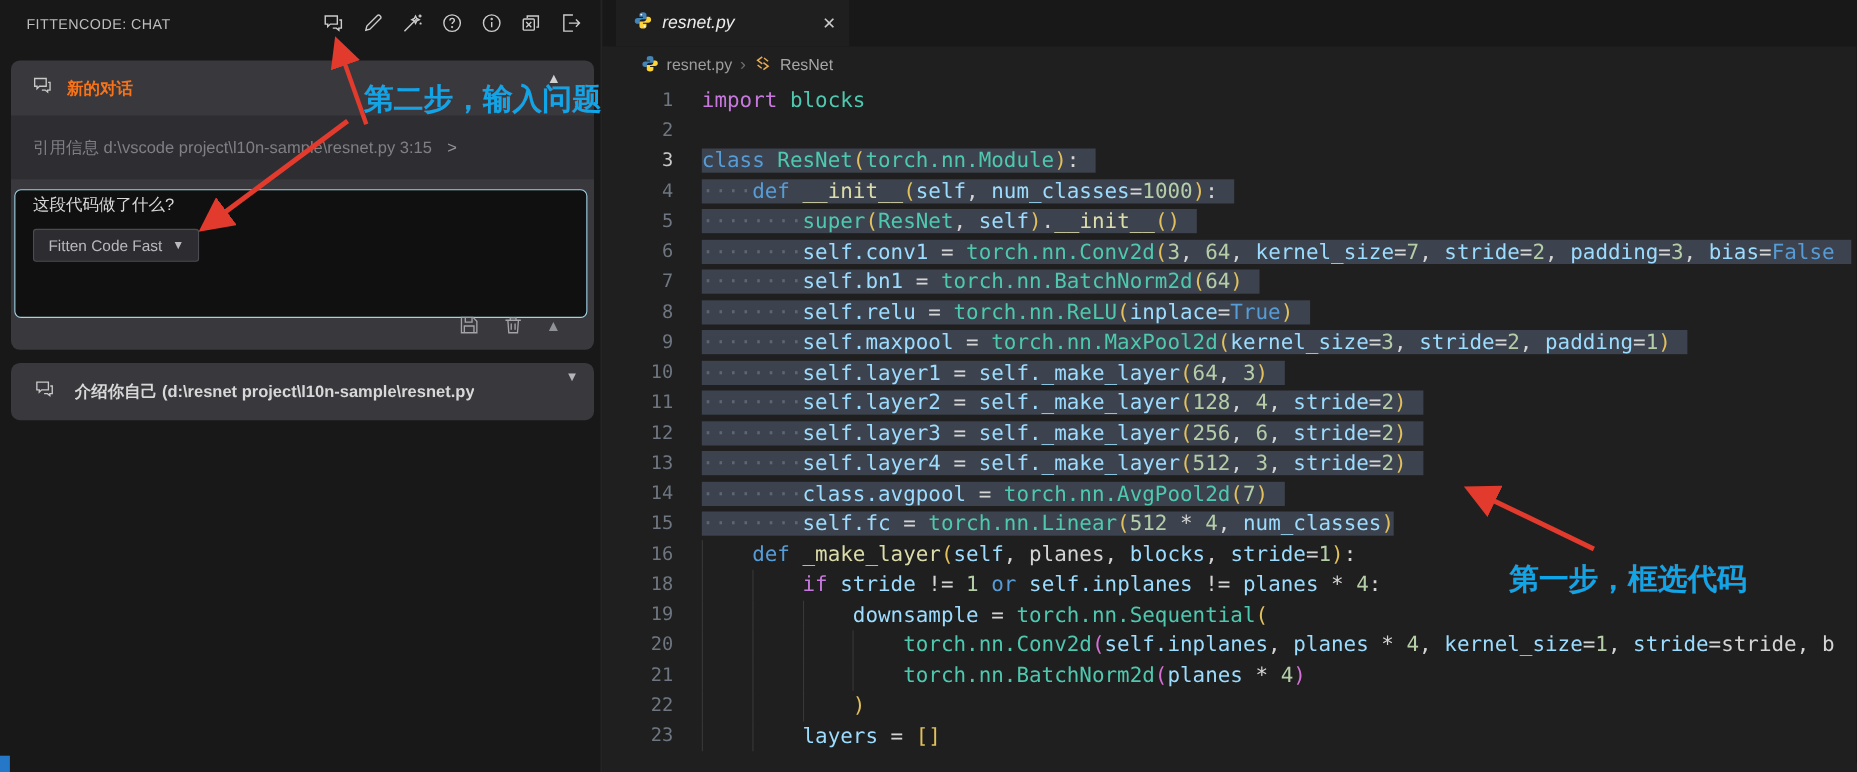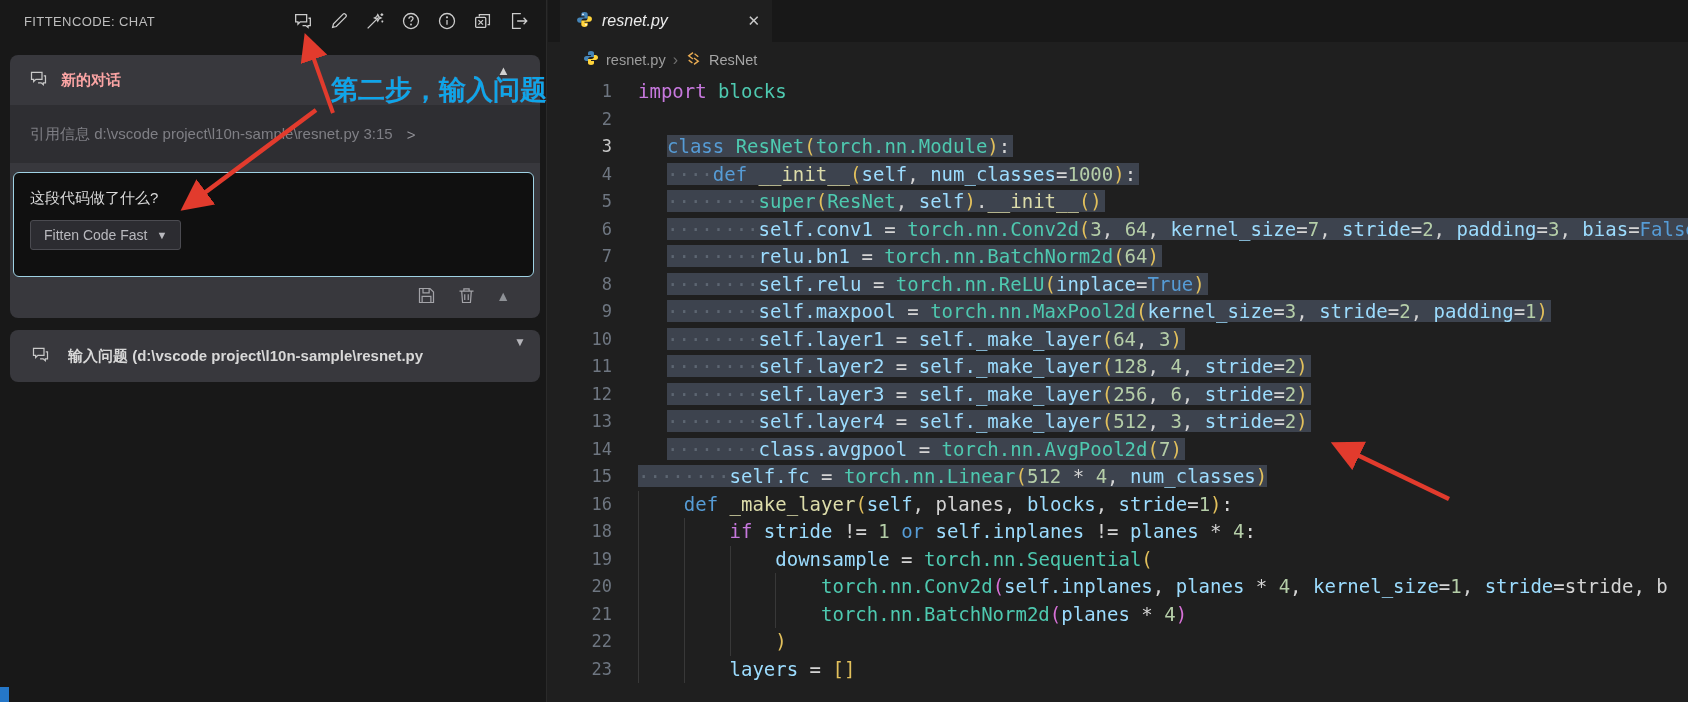--- a/index.html
+++ b/index.html
@@ -13,26 +13,26 @@
   .panel-title{color:#bdbdbd;font-size:13px;letter-spacing:.4px;margin-left:24px;flex:0 0 auto;}
   .panel-toolbar{margin-left:auto;margin-right:16px;display:flex;gap:13px;align-items:center;}
   .ticon{width:23px;height:23px;display:flex;align-items:center;justify-content:center;cursor:pointer;}
   .ticon svg{stroke:#cccccc;fill:none;stroke-width:1.4;}
 
   .card{position:absolute;left:10px;width:530px;background:#38383d;border-radius:8px;}
   .card1{top:55px;height:263px;}
   .card1-title{height:50px;display:flex;align-items:center;}
   .card1-title .cicon{margin-left:18px;}
   .cicon svg{stroke:#c9c9c9;fill:none;stroke-width:1.4;}
-  .card1-title .lbl{margin-left:12px;color:#fca5a5;font-weight:bold;font-size:15px;}
+  .card1-title .lbl{margin-left:12px;color:#f97316;font-weight:bold;font-size:15px;}
   .ref-row{height:58px;background:#2e2e32;display:flex;align-items:center;color:#7f7f85;font-size:15px;}
   .ref-row .txt{margin-left:20px;}
   .ref-row .chev{margin-left:14px;color:#94949a;font-size:15px;cursor:pointer;}
-  .input-box{position:absolute;left:3px;right:6px;top:117px;height:105px;background:#101010;
-             border:1px solid #9fd2e4;border-radius:6px;padding:16px 16px 10px 16px;}
+  .input-box{position:absolute;left:3px;right:6px;top:117px;height:117px;background:#101010;
+             border:1px solid #9fd2e4;border-radius:6px;padding:4px 16px 10px 16px;}
   .question{color:#d9d9d9;font-size:15px;}
   .model-btn{display:inline-flex;align-items:center;gap:9px;margin-top:12px;background:#2c2c31;border:1px solid #4b4b51;
              border-radius:3px;color:#b9b9be;font-size:14px;padding:6px 13px;cursor:pointer;}
   .action-row{position:absolute;left:0;right:0;top:218px;height:45px;display:flex;align-items:center;
               justify-content:flex-end;gap:19px;padding-right:30px;}
   .aicon{width:21px;height:21px;display:flex;align-items:center;justify-content:center;cursor:pointer;}
   .aicon svg{stroke:#a3a3a8;fill:none;stroke-width:1.4;}
   .tri-up{color:#8f9297;font-size:14px;cursor:pointer;}
 
   .card2{top:330px;height:52px;}
@@ -55,21 +55,21 @@
   .breadcrumb .bc-sym{color:#a6a6a6;font-size:14.5px;cursor:pointer;}
 
   .code-area{position:absolute;left:0;top:78px;right:0;bottom:0;overflow:hidden;}
   .codeline{height:27.5px;position:relative;white-space:pre;font-family:"DejaVu Sans Mono","Liberation Mono",monospace;
             font-size:19px;line-height:27.5px;}
   .lnum{position:absolute;left:0;top:0;width:64px;text-align:right;color:#6e7681;font-size:17px;
         font-family:"DejaVu Sans Mono","Liberation Mono",monospace;}
   .lnum.active{color:#c8c8c8;}
   .lcontent{position:absolute;left:90px;top:0;}
   .selbg{background:#3d434e;}
-  .selbg.pad{padding-right:3px;margin-left:29px;}
+  .selbg.pad{padding-right:15px;}
   .wsdots{color:#5d6672;}
   .guide{position:absolute;top:0;height:27.5px;width:1px;background:#383838;display:inline-block;}
   .tk-kwm{color:#C678DD}.tk-kwb{color:#569CD6}.tk-type{color:#4EC9B0}.tk-fn{color:#DCDCAA}
   .tk-attr{color:#9CDCFE}.tk-num{color:#B5CEA8}.tk-pl{color:#D4D4D4}.tk-p1{color:#E2C05C}.tk-p2{color:#D670D6}
 
   
   .anno{position:absolute;color:#0ea5e9;font-weight:bold;font-size:27px;white-space:nowrap;
         font-family:"Liberation Sans",sans-serif;text-shadow:0 0 1px rgba(226,59,45,.5);}
   .anno-step2{left:331px;top:72px;}
   .anno-step1{left:1372px;top:508px;}
@@ -173,21 +173,21 @@
     </div>
 
     <div class="card card2">
       <div class="card2-inner">
         <span class="cicon">
           <svg width="21" height="21" viewBox="0 0 24 24">
               <path d="M4 5h12v8H9l-2.5 2.5V13H4z"></path>
               <path d="M18 9h2v8h-2.5v2l-2.5-2H11.5"></path>
             </svg>
         </span>
-        <span class="lbl">输入问题  (d:\vscode project\l10n-sample\resnet.py</span>
+        <span class="lbl">介绍你自己  (d:\resnet project\l10n-sample\resnet.py</span>
         <span class="card2-caret">▼</span>
       </div>
     </div>
 
     <div class="blue-badge"></div>
   </div>
 
   <div class="editor">
     <div class="tabbar">
       <div class="tab">
@@ -220,21 +220,21 @@
       </span>
       <span class="bc-sym">ResNet</span>
     </div>
     <div class="code-area">
         <div class="codeline"><span class="lnum">1</span><span class="lcontent"><span class="tk-kwm">import</span><span class="tk-pl"> </span><span class="tk-type">blocks</span></span></div>
         <div class="codeline"><span class="lnum">2</span><span class="lcontent"></span></div>
         <div class="codeline"><span class="lnum active">3</span><span class="lcontent"><span class="selbg pad"><span class="tk-kwb">class</span><span class="tk-pl"> </span><span class="tk-type">ResNet</span><span class="tk-p1">(</span><span class="tk-type">torch.nn.Module</span><span class="tk-p1">)</span><span class="tk-pl">:</span></span></span></div>
         <div class="codeline"><span class="lnum">4</span><span class="lcontent"><span class="selbg pad"><span class="wsdots">····</span><span class="tk-kwb">def</span><span class="tk-pl"> </span><span class="tk-fn">__init__</span><span class="tk-p1">(</span><span class="tk-attr">self</span><span class="tk-pl">, </span><span class="tk-attr">num_classes</span><span class="tk-pl">=</span><span class="tk-num">1000</span><span class="tk-p1">)</span><span class="tk-pl">:</span></span></span></div>
         <div class="codeline"><span class="lnum">5</span><span class="lcontent"><span class="selbg pad"><span class="wsdots">········</span><span class="tk-type">super</span><span class="tk-p1">(</span><span class="tk-type">ResNet</span><span class="tk-pl">, </span><span class="tk-attr">self</span><span class="tk-p1">)</span><span class="tk-pl">.</span><span class="tk-fn">__init__</span><span class="tk-p1">()</span></span></span></div>
         <div class="codeline"><span class="lnum">6</span><span class="lcontent"><span class="selbg pad"><span class="wsdots">········</span><span class="tk-attr">self.conv1</span><span class="tk-pl"> = </span><span class="tk-type">torch.nn.Conv2d</span><span class="tk-p1">(</span><span class="tk-num">3</span><span class="tk-pl">, </span><span class="tk-num">64</span><span class="tk-pl">, </span><span class="tk-attr">kernel_size</span><span class="tk-pl">=</span><span class="tk-num">7</span><span class="tk-pl">, </span><span class="tk-attr">stride</span><span class="tk-pl">=</span><span class="tk-num">2</span><span class="tk-pl">, </span><span class="tk-attr">padding</span><span class="tk-pl">=</span><span class="tk-num">3</span><span class="tk-pl">, </span><span class="tk-attr">bias</span><span class="tk-pl">=</span><span class="tk-kwb">False</span></span></span></div>
-        <div class="codeline"><span class="lnum">7</span><span class="lcontent"><span class="selbg pad"><span class="wsdots">········</span><span class="tk-attr">relu.bn1</span><span class="tk-pl"> = </span><span class="tk-type">torch.nn.BatchNorm2d</span><span class="tk-p1">(</span><span class="tk-num">64</span><span class="tk-p1">)</span></span></span></div>
+        <div class="codeline"><span class="lnum">7</span><span class="lcontent"><span class="selbg pad"><span class="wsdots">········</span><span class="tk-attr">self.bn1</span><span class="tk-pl"> = </span><span class="tk-type">torch.nn.BatchNorm2d</span><span class="tk-p1">(</span><span class="tk-num">64</span><span class="tk-p1">)</span></span></span></div>
         <div class="codeline"><span class="lnum">8</span><span class="lcontent"><span class="selbg pad"><span class="wsdots">········</span><span class="tk-attr">self.relu</span><span class="tk-pl"> = </span><span class="tk-type">torch.nn.ReLU</span><span class="tk-p1">(</span><span class="tk-attr">inplace</span><span class="tk-pl">=</span><span class="tk-kwb">True</span><span class="tk-p1">)</span></span></span></div>
         <div class="codeline"><span class="lnum">9</span><span class="lcontent"><span class="selbg pad"><span class="wsdots">········</span><span class="tk-attr">self.maxpool</span><span class="tk-pl"> = </span><span class="tk-type">torch.nn.MaxPool2d</span><span class="tk-p1">(</span><span class="tk-attr">kernel_size</span><span class="tk-pl">=</span><span class="tk-num">3</span><span class="tk-pl">, </span><span class="tk-attr">stride</span><span class="tk-pl">=</span><span class="tk-num">2</span><span class="tk-pl">, </span><span class="tk-attr">padding</span><span class="tk-pl">=</span><span class="tk-num">1</span><span class="tk-p1">)</span></span></span></div>
         <div class="codeline"><span class="lnum">10</span><span class="lcontent"><span class="selbg pad"><span class="wsdots">········</span><span class="tk-attr">self.layer1</span><span class="tk-pl"> = </span><span class="tk-attr">self._make_layer</span><span class="tk-p1">(</span><span class="tk-num">64</span><span class="tk-pl">, </span><span class="tk-num">3</span><span class="tk-p1">)</span></span></span></div>
         <div class="codeline"><span class="lnum">11</span><span class="lcontent"><span class="selbg pad"><span class="wsdots">········</span><span class="tk-attr">self.layer2</span><span class="tk-pl"> = </span><span class="tk-attr">self._make_layer</span><span class="tk-p1">(</span><span class="tk-num">128</span><span class="tk-pl">, </span><span class="tk-num">4</span><span class="tk-pl">, </span><span class="tk-attr">stride</span><span class="tk-pl">=</span><span class="tk-num">2</span><span class="tk-p1">)</span></span></span></div>
         <div class="codeline"><span class="lnum">12</span><span class="lcontent"><span class="selbg pad"><span class="wsdots">········</span><span class="tk-attr">self.layer3</span><span class="tk-pl"> = </span><span class="tk-attr">self._make_layer</span><span class="tk-p1">(</span><span class="tk-num">256</span><span class="tk-pl">, </span><span class="tk-num">6</span><span class="tk-pl">, </span><span class="tk-attr">stride</span><span class="tk-pl">=</span><span class="tk-num">2</span><span class="tk-p1">)</span></span></span></div>
         <div class="codeline"><span class="lnum">13</span><span class="lcontent"><span class="selbg pad"><span class="wsdots">········</span><span class="tk-attr">self.layer4</span><span class="tk-pl"> = </span><span class="tk-attr">self._make_layer</span><span class="tk-p1">(</span><span class="tk-num">512</span><span class="tk-pl">, </span><span class="tk-num">3</span><span class="tk-pl">, </span><span class="tk-attr">stride</span><span class="tk-pl">=</span><span class="tk-num">2</span><span class="tk-p1">)</span></span></span></div>
         <div class="codeline"><span class="lnum">14</span><span class="lcontent"><span class="selbg pad"><span class="wsdots">········</span><span class="tk-attr">class.avgpool</span><span class="tk-pl"> = </span><span class="tk-type">torch.nn.AvgPool2d</span><span class="tk-p1">(</span><span class="tk-num">7</span><span class="tk-p1">)</span></span></span></div>
         <div class="codeline"><span class="lnum">15</span><span class="lcontent"><span class="selbg"><span class="wsdots">········</span><span class="tk-attr">self.fc</span><span class="tk-pl"> = </span><span class="tk-type">torch.nn.Linear</span><span class="tk-p1">(</span><span class="tk-num">512</span><span class="tk-pl"> * </span><span class="tk-num">4</span><span class="tk-pl">, </span><span class="tk-attr">num_classes</span><span class="tk-p1">)</span></span></span></div>
         <div class="codeline"><span class="lnum">16</span><span class="lcontent"><i class="guide" style="left: 0px;"></i><span class="ws">    </span><span class="tk-kwb">def</span><span class="tk-pl"> </span><span class="tk-fn">_make_layer</span><span class="tk-p1">(</span><span class="tk-attr">self</span><span class="tk-pl">, planes, </span><span class="tk-attr">blocks</span><span class="tk-pl">, </span><span class="tk-attr">stride</span><span class="tk-pl">=</span><span class="tk-num">1</span><span class="tk-p1">)</span><span class="tk-pl">:</span></span></div>
         <div class="codeline"><span class="lnum">18</span><span class="lcontent"><i class="guide" style="left: 0px;"></i><i class="guide" style="left: 45.76px;"></i><span class="ws">        </span><span class="tk-kwm">if</span><span class="tk-pl"> </span><span class="tk-attr">stride</span><span class="tk-pl"> != </span><span class="tk-num">1</span><span class="tk-pl"> </span><span class="tk-kwb">or</span><span class="tk-pl"> </span><span class="tk-attr">self.inplanes</span><span class="tk-pl"> != </span><span class="tk-attr">planes</span><span class="tk-pl"> * </span><span class="tk-num">4</span><span class="tk-pl">:</span></span></div>
@@ -250,15 +250,16 @@
     <defs>
       <marker id="arr" markerWidth="7" markerHeight="7" refX="3" refY="3.5" orient="auto">
         <path d="M0,0 L7,3.5 L0,7 Z" fill="#e23b2d"></path>
       </marker>
     </defs>
     <line x1="333" y1="113" x2="310" y2="48" stroke="#e23b2d" stroke-width="4" marker-end="url(#arr)"></line>
     <line x1="316" y1="110" x2="195" y2="200" stroke="#e23b2d" stroke-width="4.5" marker-end="url(#arr)"></line>
     <line x1="1449" y1="499" x2="1347" y2="450" stroke="#e23b2d" stroke-width="4.5" marker-end="url(#arr)"></line>
   </svg>
   <div class="anno anno-step2">第二步，输入问题</div>
+  <div class="anno anno-step1">第一步，框选代码</div>
   <div class="cursor-tri">▲</div>
 
 </div>
 
 </body></html>

